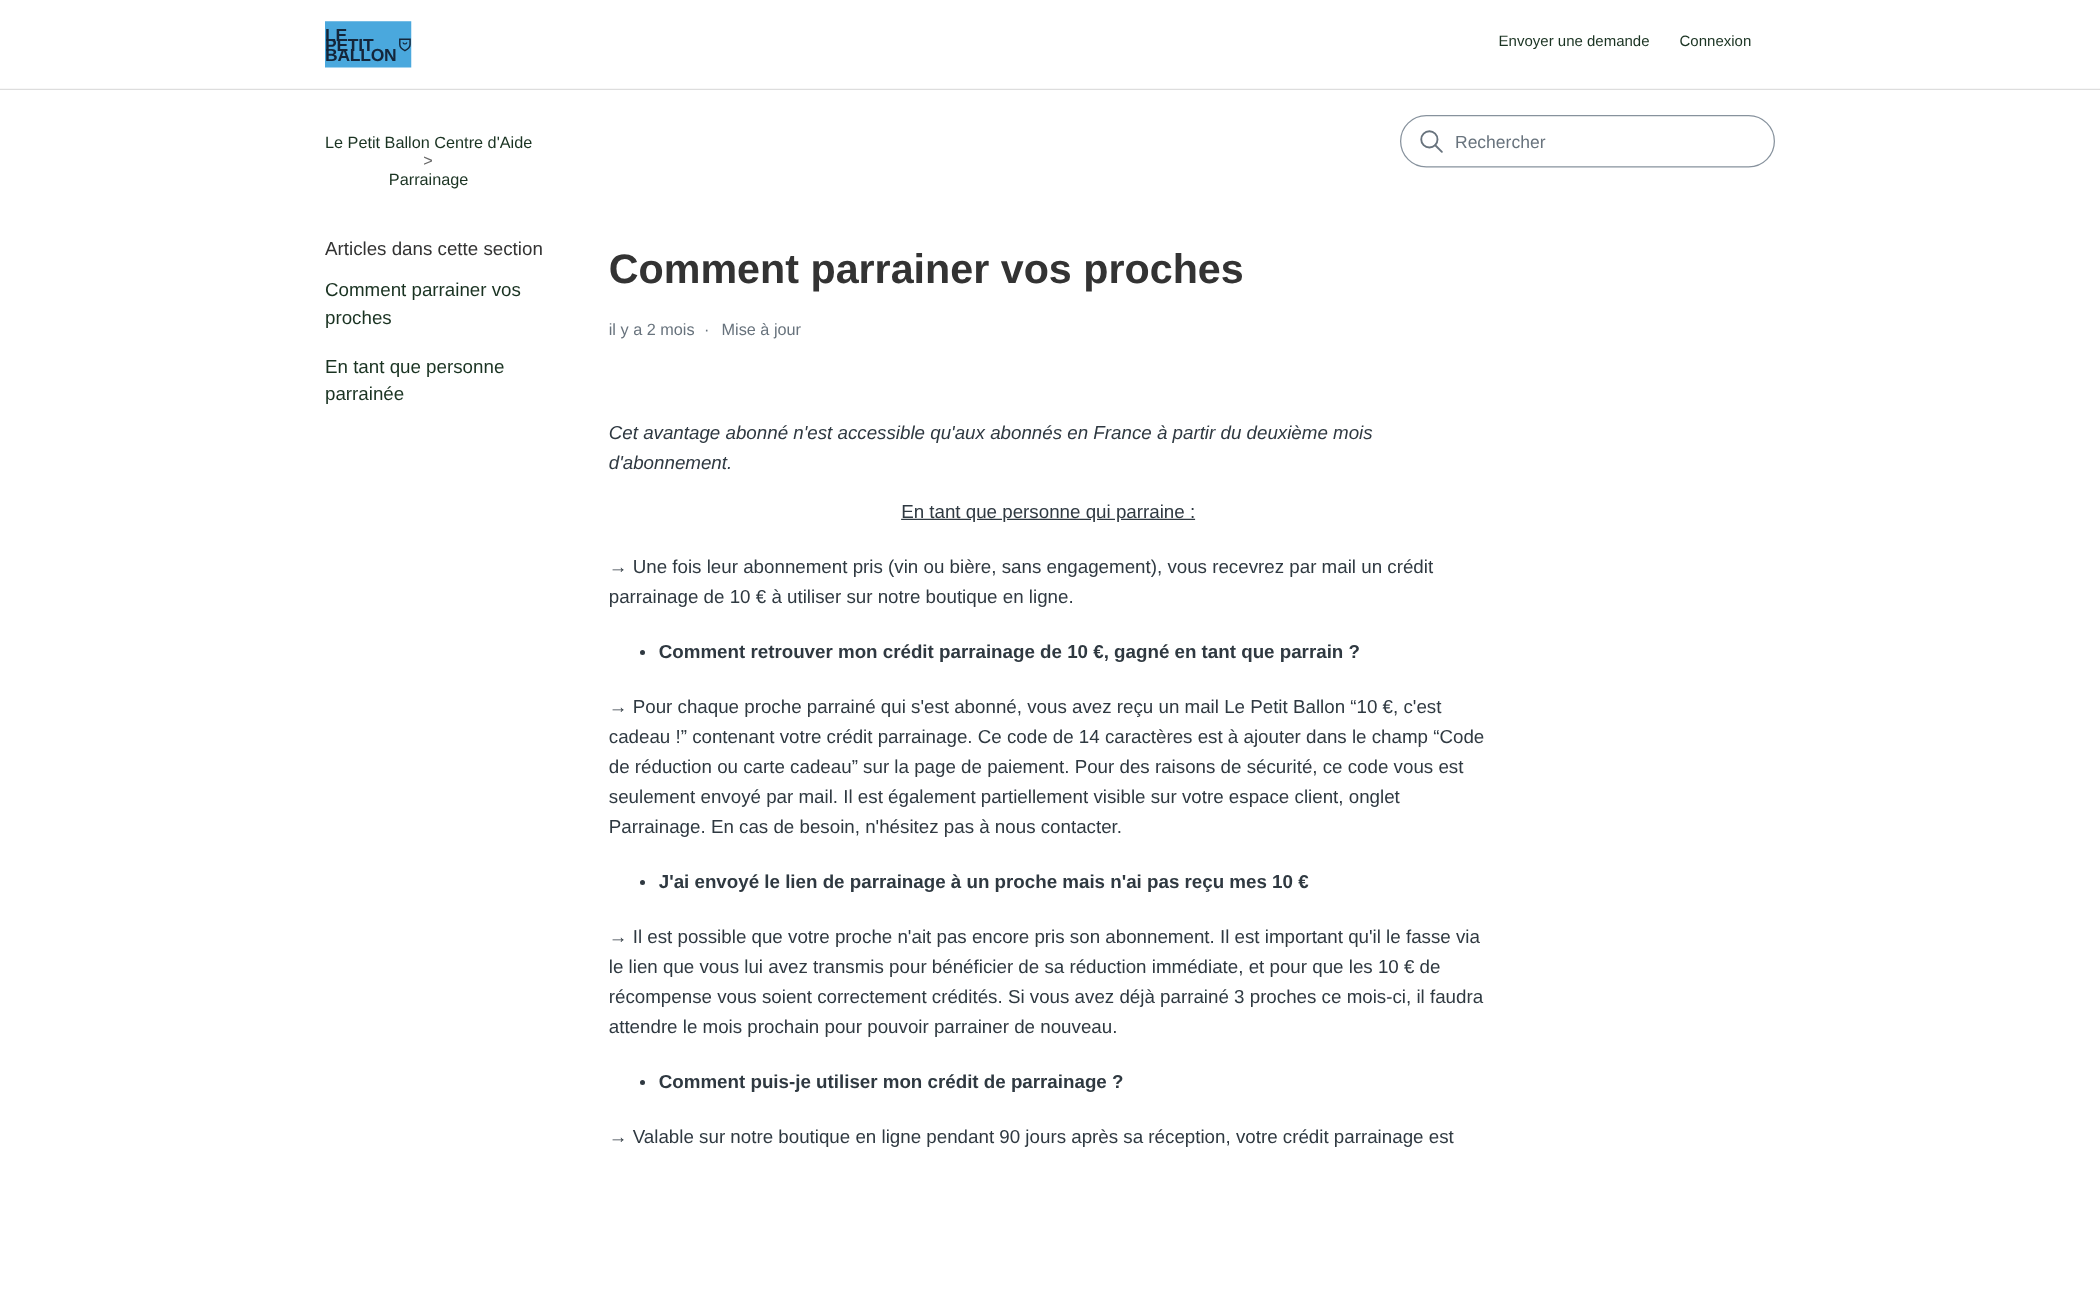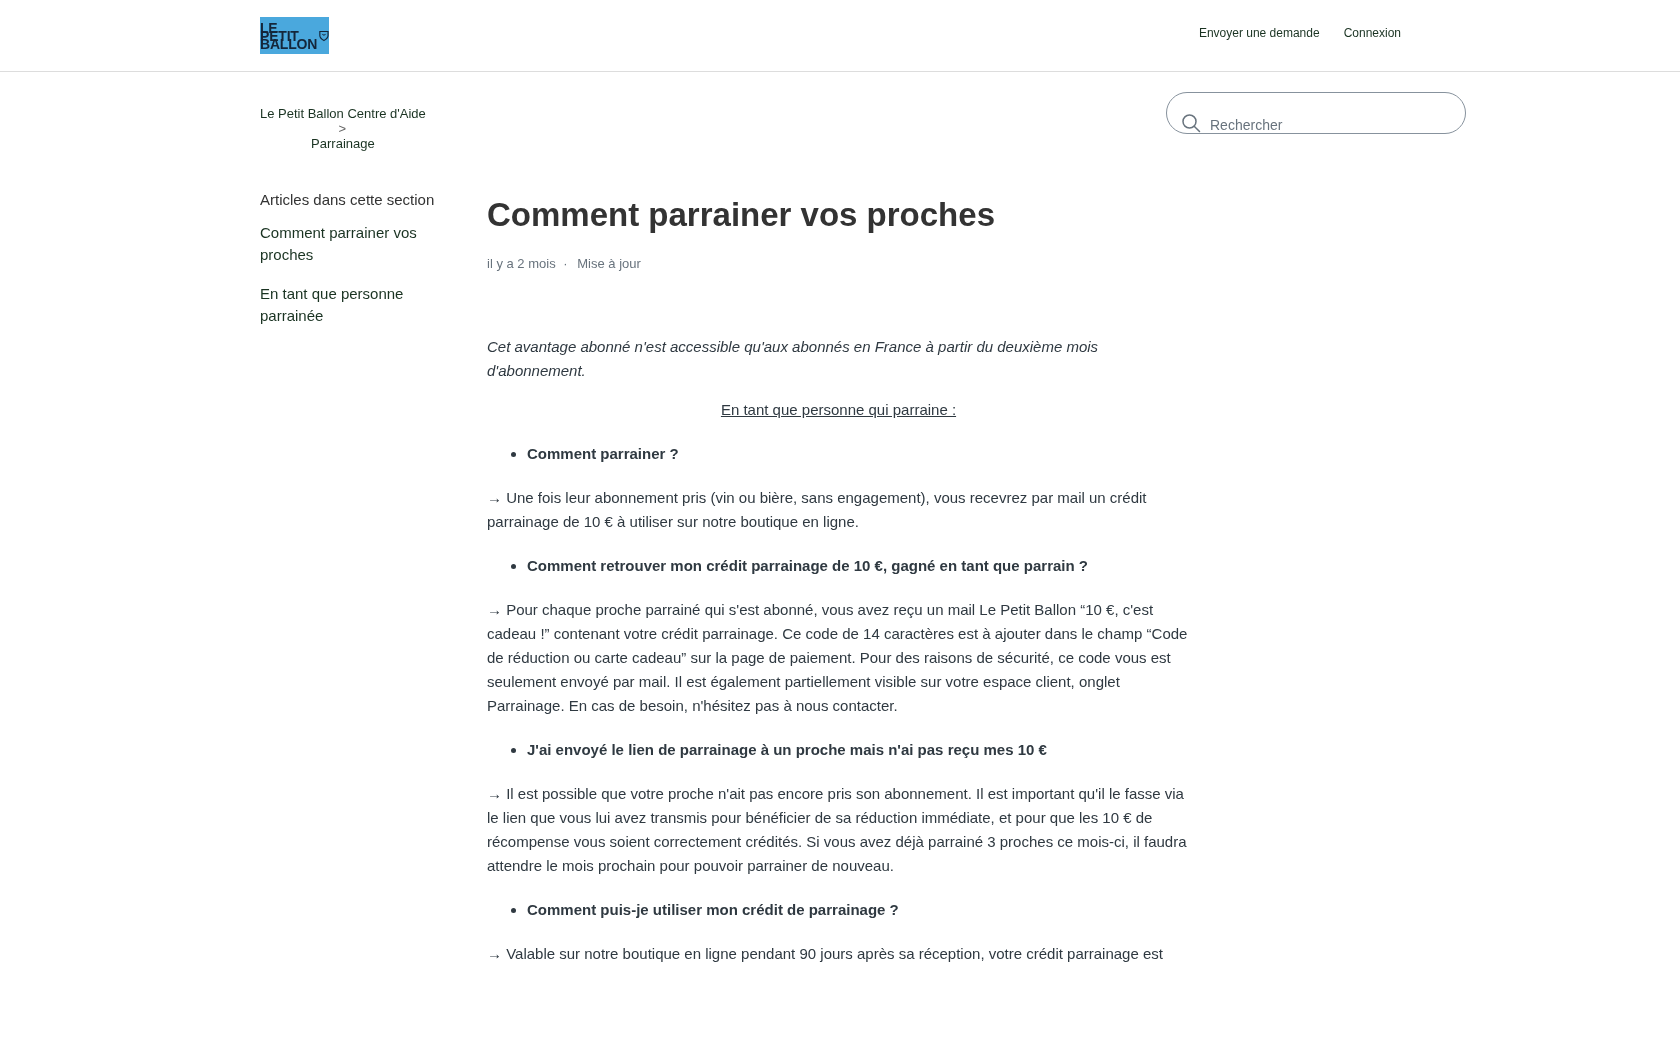--- a/index.html
+++ b/index.html
@@ -69,28 +69,28 @@
       align-items: center;
       flex-direction: column;
     }
     .breadcrumbs .sep {
       color: #666;
       margin: 0 6px 0 5px;
       font-size: 13px;
     }
     .search {
       position: absolute;
-      left: 1166px;
+      left: 1120px;
       top: 20px;
       width: 300px;
       height: 42px;
       border: 1px solid #87929d;
       border-radius: 21px;
       display: flex;
-      align-items: flex-end;
+      align-items: center;
       padding-left: 14px;
     }
     .search svg { width: 20px; height: 20px; }
     .search input {
       border: none;
       outline: none;
       margin-left: 9px;
       font-family: "Liberation Sans", sans-serif;
       font-size: 14px;
       color: #2f3941;
@@ -210,23 +210,20 @@
     <div class="meta">
       <span>il y a 2 mois</span>
       <span class="dot">·</span>
       <span>Mise à jour</span>
     </div>
 
     <div class="body">
       <p class="intro">Cet avantage abonné n'est accessible qu'aux abonnés en France à partir du deuxième mois d'abonnement.</p>
       <p class="section-title">En tant que personne qui parraine :</p>
 
-      <ul>
-        <li>Comment parrainer ?</li>
-      </ul>
       <p>→ Une fois leur abonnement pris (vin ou bière, sans engagement), vous recevrez par mail un crédit parrainage de 10 € à utiliser sur notre boutique en ligne.</p>
 
       <ul style="margin-top:20px;">
         <li>Comment retrouver mon crédit parrainage de 10 €, gagné en tant que parrain ?</li>
       </ul>
       <p>→ Pour chaque proche parrainé qui s'est abonné, vous avez reçu un mail Le Petit Ballon “10 €, c'est cadeau !” contenant votre crédit parrainage. Ce code de 14 caractères est à ajouter dans le champ “Code de réduction ou carte cadeau” sur la page de paiement. Pour des raisons de sécurité, ce code vous est seulement envoyé par mail. Il est également partiellement visible sur votre espace client, onglet Parrainage. En cas de besoin, n'hésitez pas à nous contacter.</p>
 
       <ul style="margin-top:20px;">
         <li>J'ai envoyé le lien de parrainage à un proche mais n'ai pas reçu mes 10 €</li>
       </ul>

